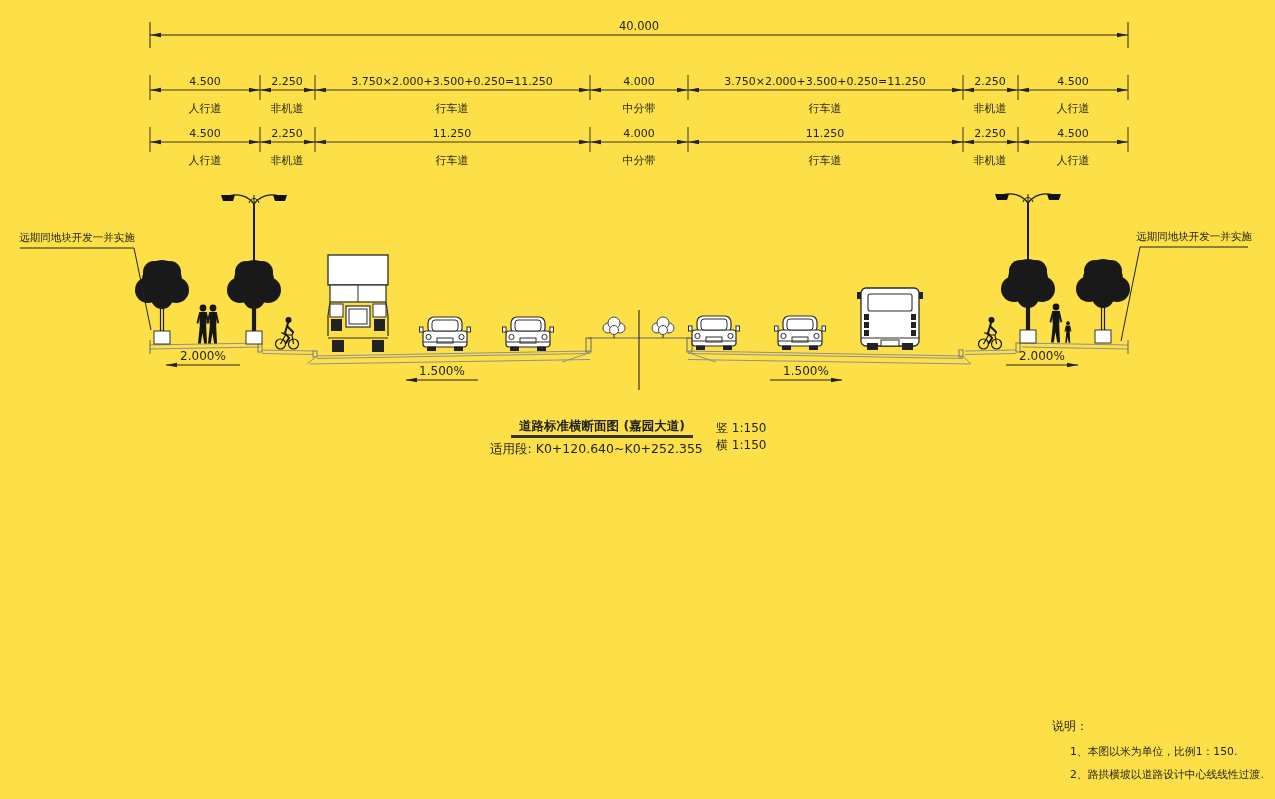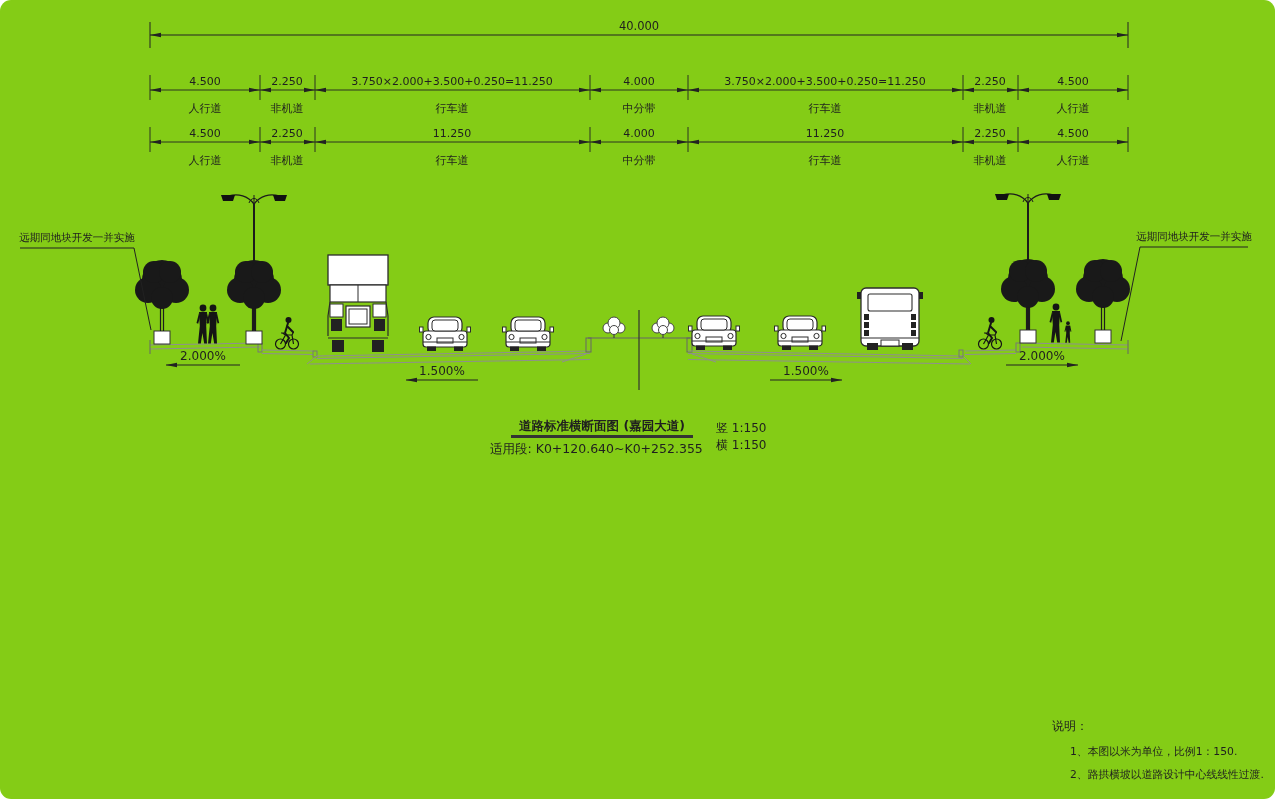--- a/index.html
+++ b/index.html
@@ -1,17 +1,17 @@
 <!DOCTYPE html>
 <html><head>
 <meta charset="utf-8">
 <style>
   html,body{margin:0;padding:0;background:#ffffff;}
-  .canvas{position:relative;width:1275px;height:799px;background:#84cc16;overflow:hidden;
-          font-family:"DejaVu Sans","Liberation Sans",sans-serif;border-radius:11px;}
+  .canvas{position:relative;width:1275px;height:799px;background:#fde047;overflow:hidden;
+          font-family:"DejaVu Sans","Liberation Sans",sans-serif;}
   svg text{fill:#1f1f1f;font-family:"DejaVu Sans","Liberation Sans",sans-serif;}
   .dim-val{font-size:11px;}
   .lane-label{font-size:11px;}
   .total-val{font-size:11.5px;}
   .slope-val{font-size:12px;}
   .leader-label{font-size:10.5px;}
   .title-text{font-size:12.5px;font-weight:bold;}
   .range-text{font-size:12.5px;}
   .scale-text{font-size:12px;}
   .note-head{font-size:12px;}

